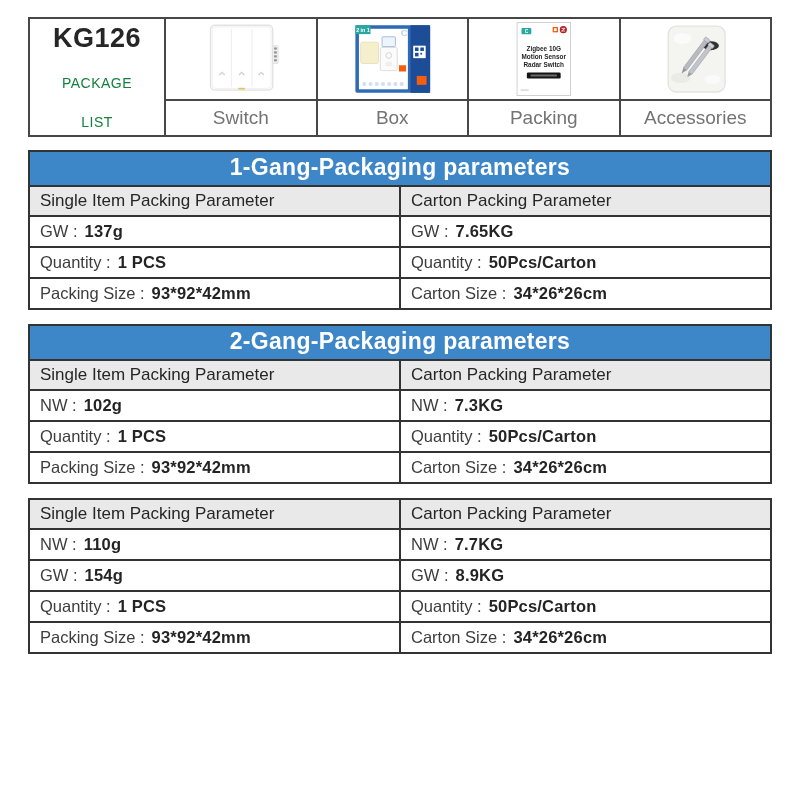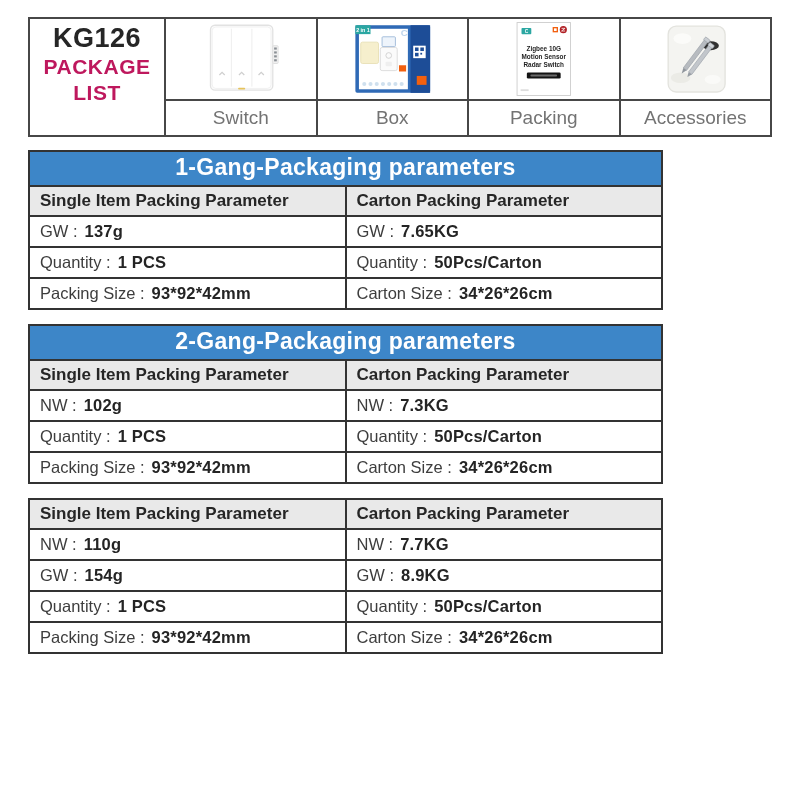--- a/index.html
+++ b/index.html
@@ -7,48 +7,48 @@
     font-family:"Liberation Sans","DejaVu Sans",sans-serif; color:#2e2e2e; }
   .sheet { width:800px; height:800px; overflow:hidden; background:#fff; }
 
   
   .pkg-table {
     margin:17px 28px 0 28px; height:120px;
     border:2px solid #474747; display:flex; background:#fff;
   }
   .pkg-title-cell {
     width:136px; border-right:2px solid #474747;
-    display:flex; flex-direction:column; align-items:center; justify-content:flex-start;
+    display:flex; flex-direction:column; align-items:center; justify-content:space-between;
     text-align:center; padding:4px;
   }
   .pkg-model { font-size:27px; font-weight:800; letter-spacing:.5px; color:#262626; }
-  .pkg-line  { font-size:21px; font-weight:700; letter-spacing:.5px; color:#be185d; line-height:1.22; }
+  .pkg-line  { font-size:14px; font-weight:400; letter-spacing:.5px; color:#15803d; line-height:1.22; }
   .pkg-item { flex:1 1 0; display:flex; flex-direction:column; border-right:2px solid #474747; }
   .pkg-item:last-child { border-right:none; }
   .pkg-photo { flex:1 1 auto; display:flex; align-items:center; justify-content:center; overflow:hidden; }
   .pkg-photo svg { width:100%; height:100%; display:block; }
   .pkg-label {
     height:40px; border-top:2px solid #474747;
     display:flex; align-items:center; justify-content:center;
     font-size:19px; color:#737373;
   }
 
   
   .param-table {
-    margin:13px 28px 12px 28px; width:635px;
+    margin:13px 28px 12px 28px; width:744px;
     border-collapse:collapse; table-layout:fixed;
   }
   .param-table td { border:2px solid #333333; }
   .pt-title {
     background:#3d86c8; color:#ffffff; text-align:center;
     font-size:23px; font-weight:bold; letter-spacing:.3px;
     height:34px; padding:2px 0 4px 0;
   }
   .pt-colhead {
-    background:#e9e9e9; font-size:17px; font-weight:bold; color:#262626;
+    background:#e9e9e9; font-size:17px; font-weight:normal; color:#262626;
     height:30px; padding:3px 0 3px 10px;
   }
   .pt-cell { height:31px; padding:3px 0 3px 10px; font-size:16.5px; color:#3d3d3d; background:#fff; }
   .pt-cell b { color:#242424; margin-left:7px; letter-spacing:.2px; }
 </style>
 </head>
 <body>
 
 <div class="sheet">
 

